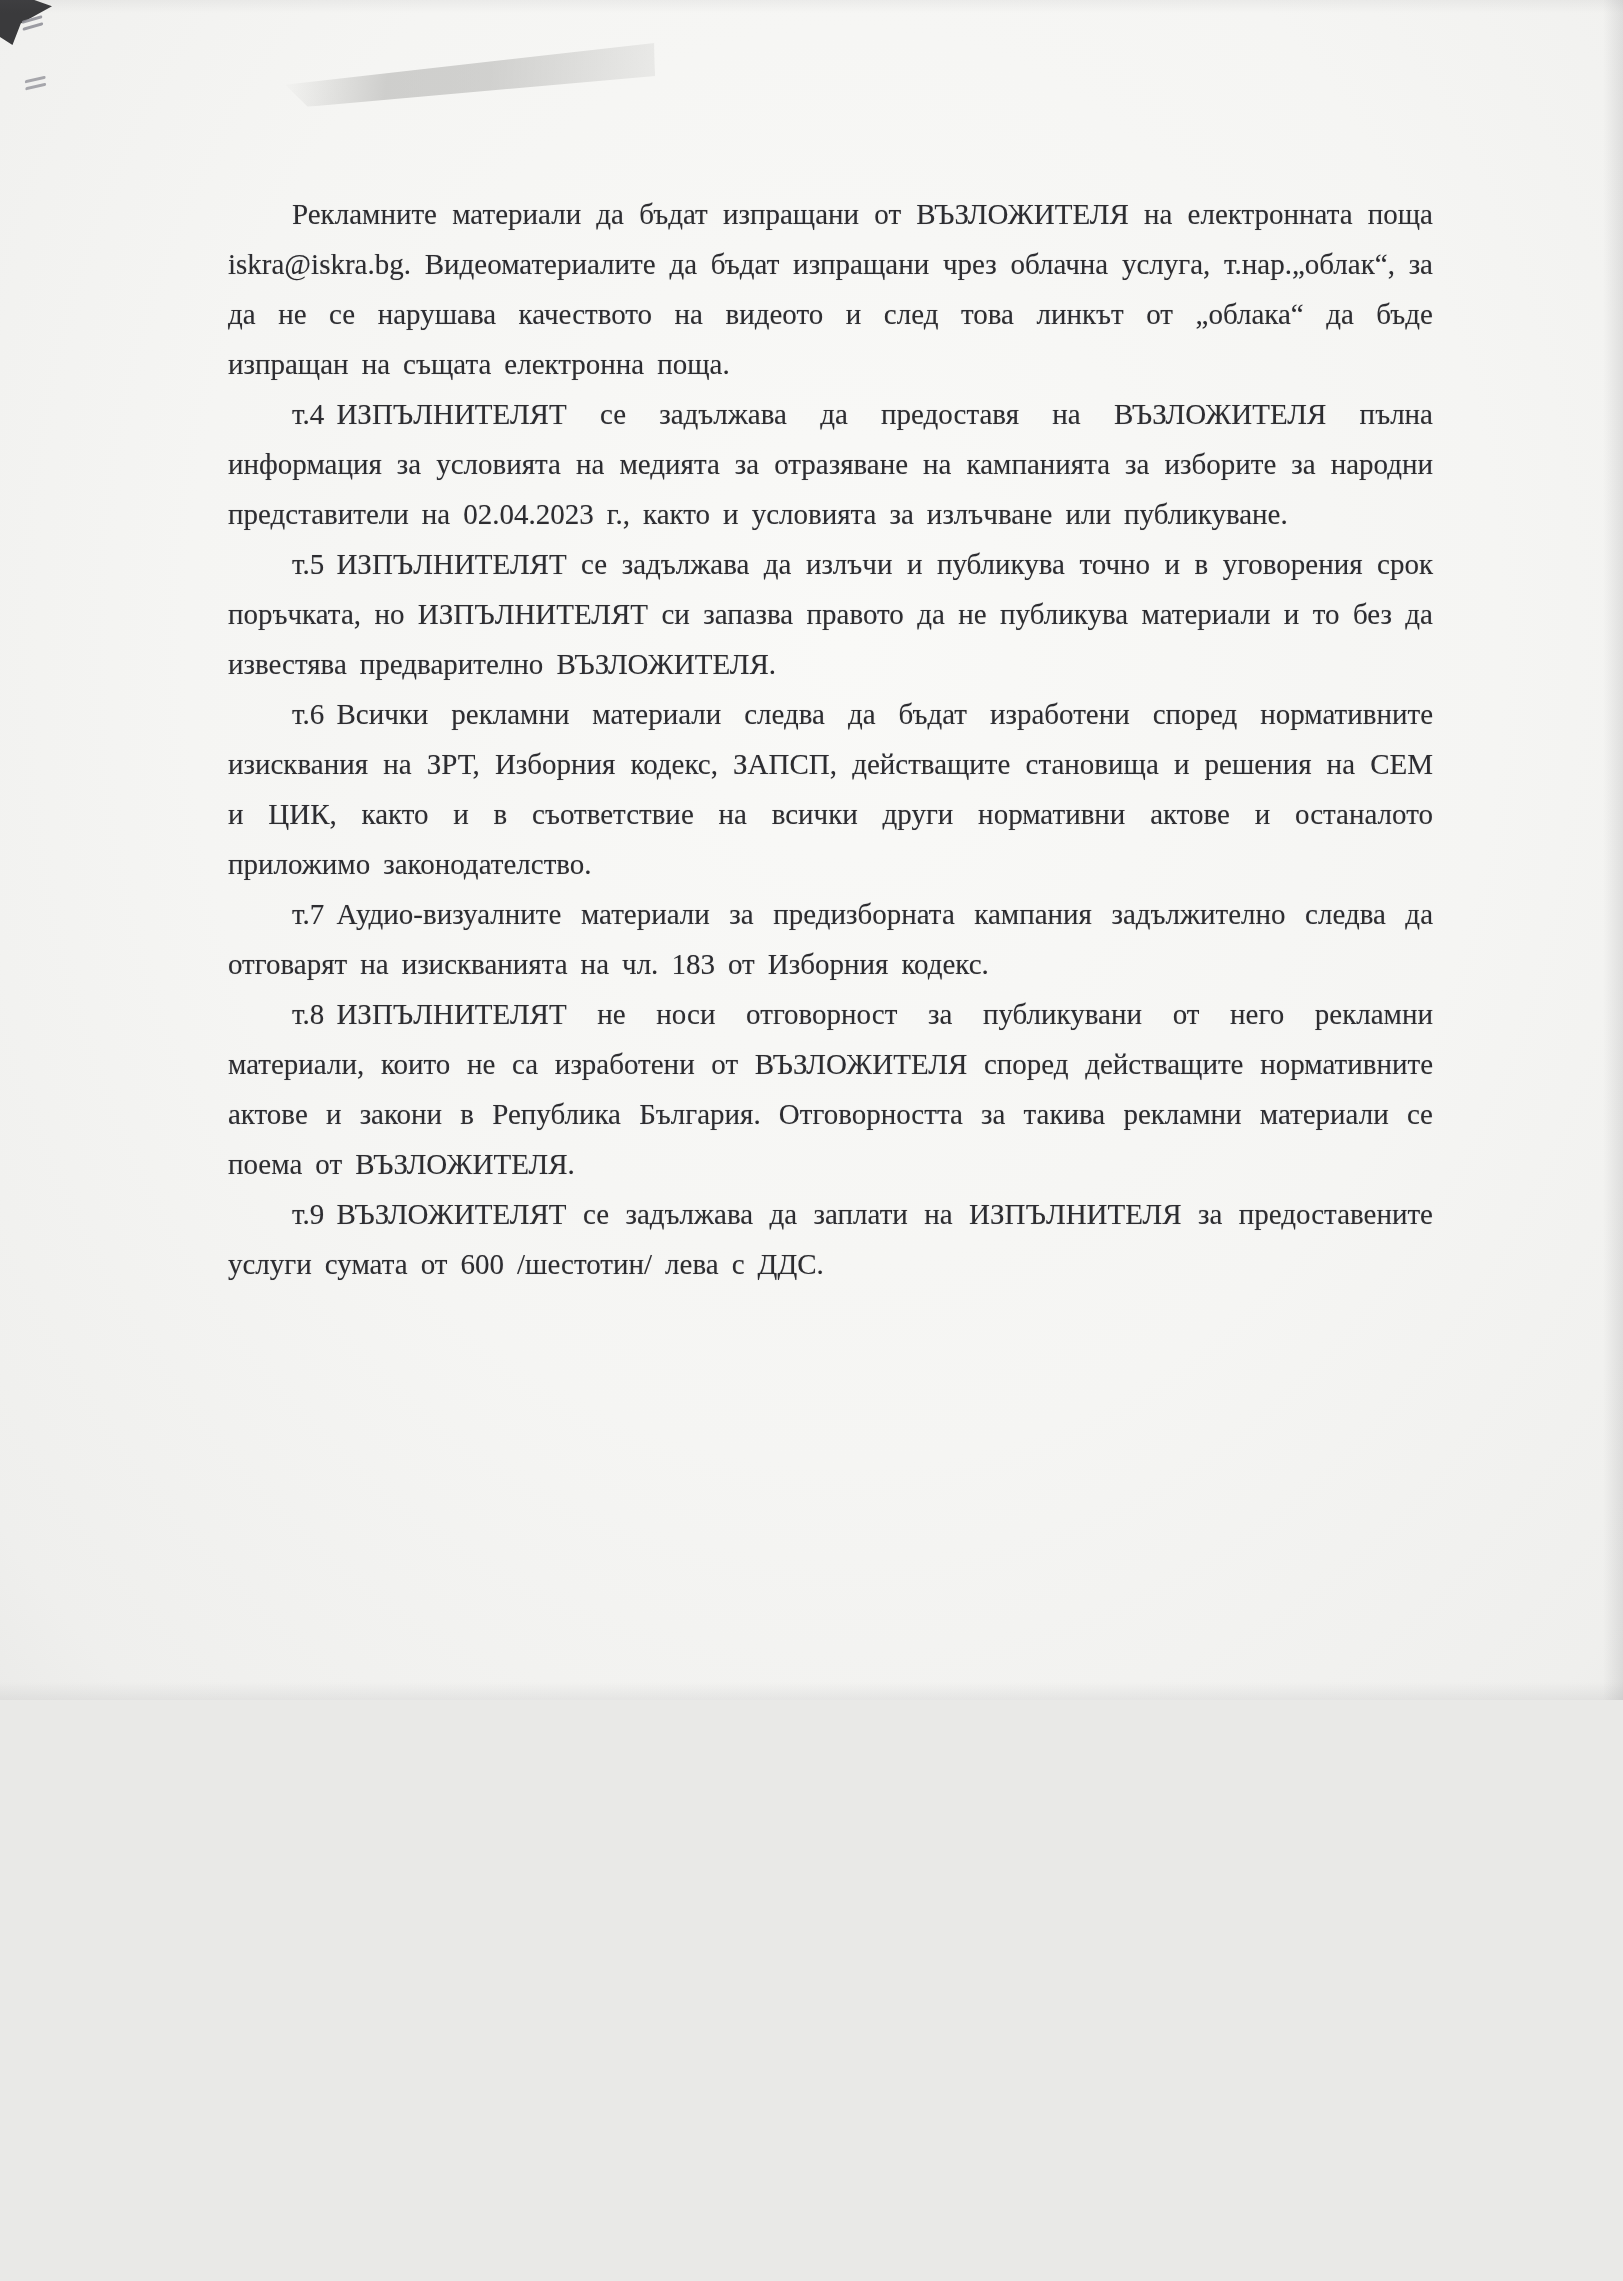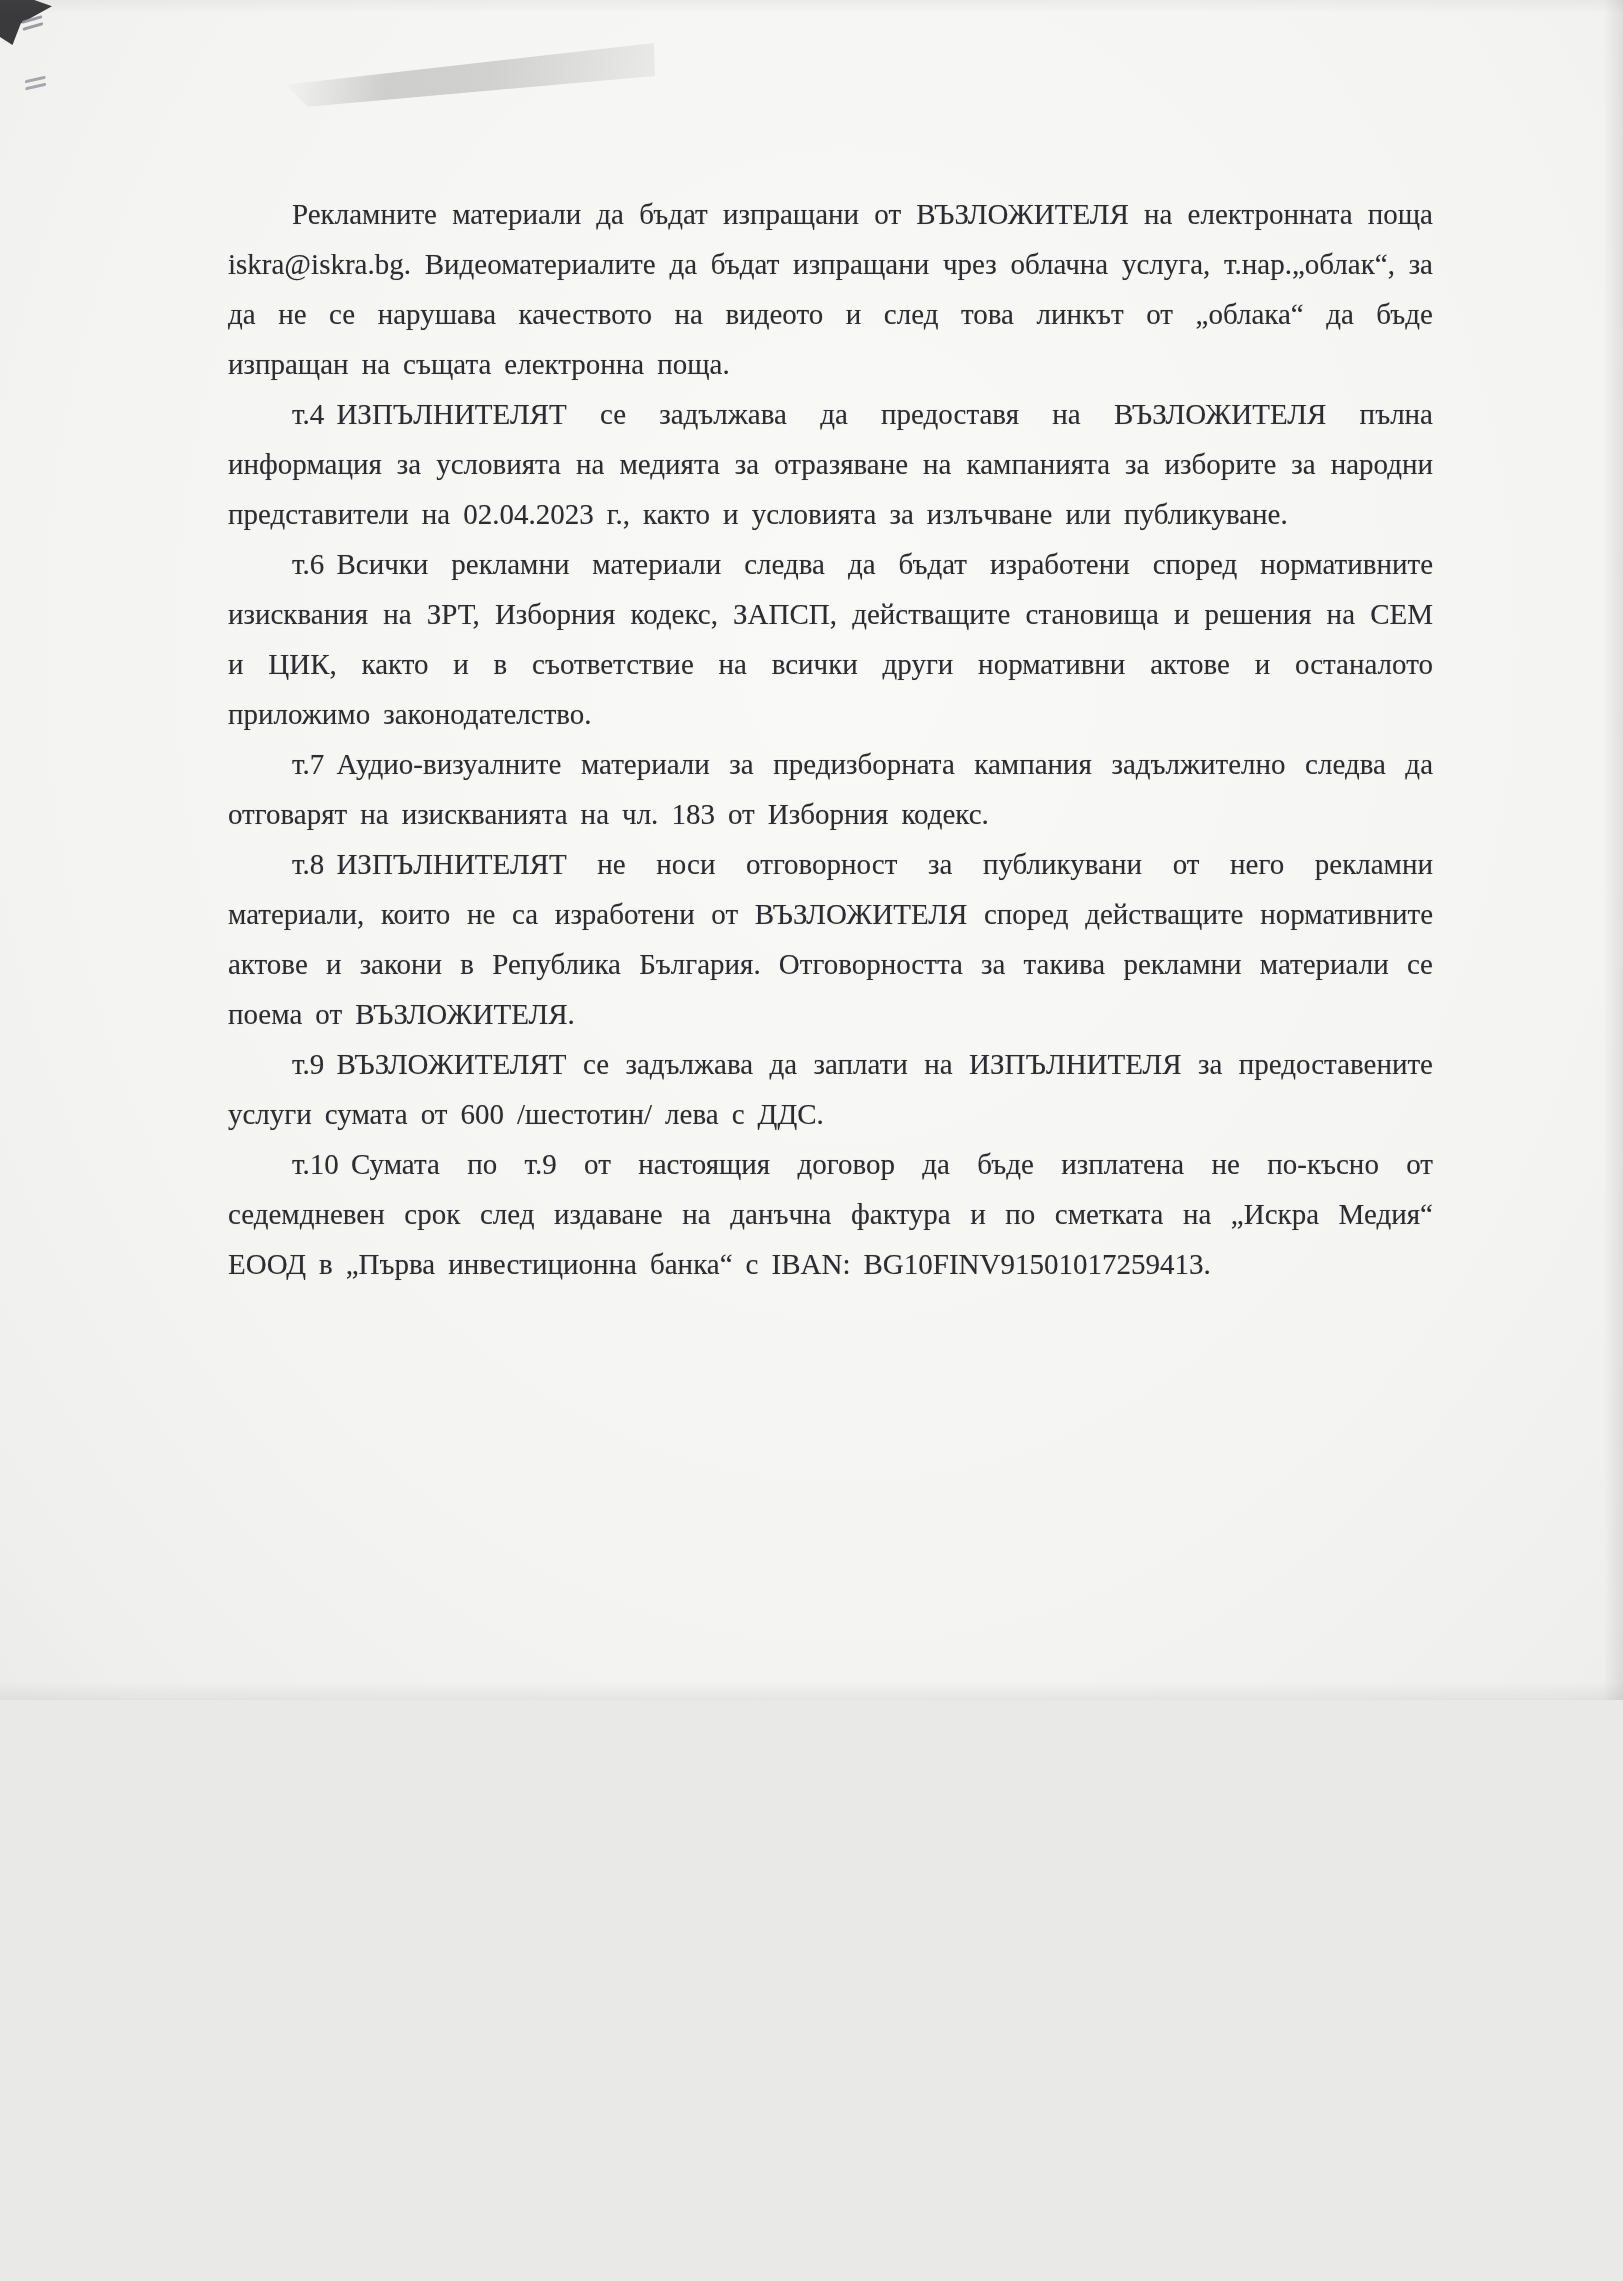--- a/index.html
+++ b/index.html
@@ -106,30 +106,30 @@
   <div class="edge-top"></div>
   <div class="edge-right"></div>
   <div class="edge-bottom"></div>
 
   <main class="content">
 
     <p class="para"><strong class="pt"></strong><span class="txt">Рекламните материали да бъдат изпращани от ВЪЗЛОЖИТЕЛЯ на електронната поща iskra@iskra.bg. Видеоматериалите да бъдат изпращани чрез облачна услуга, т.нар.„облак“, за да не се нарушава качеството на видеото и след това линкът от „облака“ да бъде изпращан на същата електронна поща.</span></p>
 
     <p class="para"><strong class="pt">т.4</strong><span class="txt">ИЗПЪЛНИТЕЛЯТ се задължава да предоставя на ВЪЗЛОЖИТЕЛЯ пълна информация за условията на медията за отразяване на кампанията за изборите за народни представители на 02.04.2023 г., както и условията за излъчване или публикуване.</span></p>
 
+    <p class="para"><strong class="pt">т.5</strong><span class="txt">ИЗПЪЛНИТЕЛЯТ се задължава да излъчи и публикува точно и в уговорения срок поръчката, но ИЗПЪЛНИТЕЛЯТ си запазва правото да не публикува материали и то без да известява предварително ВЪЗЛОЖИТЕЛЯ.</span></p>
 
     <p class="para"><strong class="pt">т.6</strong><span class="txt">Всички рекламни материали следва да бъдат изработени според нормативните изисквания на ЗРТ, Изборния кодекс, ЗАПСП, действащите становища и решения на СЕМ и ЦИК, както и в съответствие на всички други нормативни актове и останалото приложимо законодателство.</span></p>
 
     <p class="para"><strong class="pt">т.7</strong><span class="txt">Аудио-визуалните материали за предизборната кампания задължително следва да отговарят на изискванията на чл. 183 от Изборния кодекс.</span></p>
 
     <p class="para"><strong class="pt">т.8</strong><span class="txt">ИЗПЪЛНИТЕЛЯТ не носи отговорност за публикувани от него рекламни материали, които не са изработени от ВЪЗЛОЖИТЕЛЯ според действащите нормативните актове и закони в Република България. Отговорността за такива рекламни материали се поема от ВЪЗЛОЖИТЕЛЯ.</span></p>
 
 
     <p class="para"><strong class="pt">т.9</strong><span class="txt">ВЪЗЛОЖИТЕЛЯТ се задължава да заплати на ИЗПЪЛНИТЕЛЯ за предоставените услуги сумата от 600 /шестотин/ лева с ДДС.</span></p>
 
-    <p class="para"><strong class="pt">т.10</strong><span class="txt">Сумата по т.9 от настоящия договор да бъде изплатена не по-късно от седемдневен срок след издаване на данъчна фактура и по сметката на „Искра Медия“ ЕООД в „Първа инвестиционна банка“ с IBAN: BG10FINV91501017259413.</span></p>
 
   </main>
 
   <div class="page-number">2/3</div>
 
 </div>
 
 
 </body></html>

